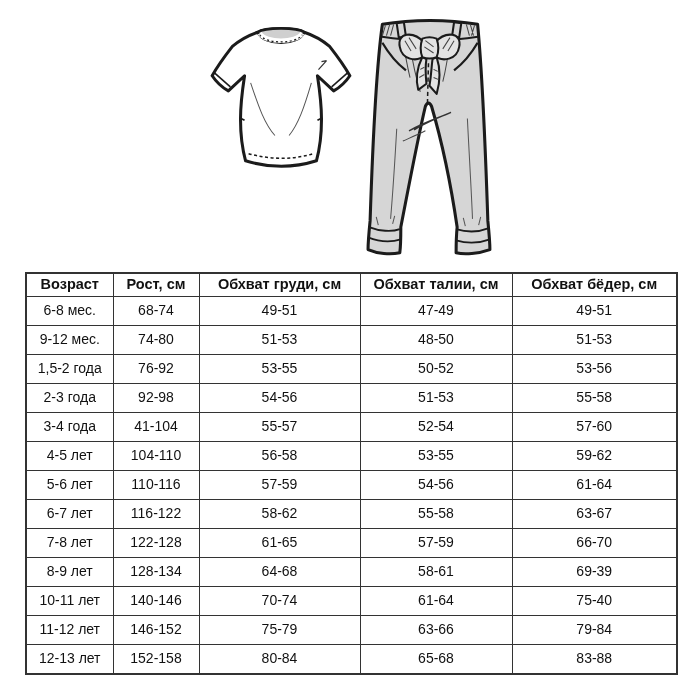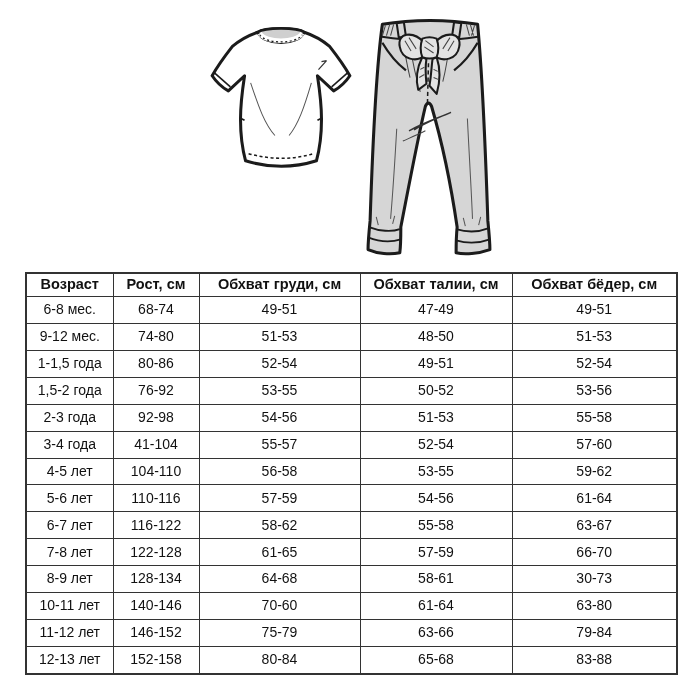--- a/index.html
+++ b/index.html
@@ -116,27 +116,20 @@
           <td>49-51</td>
         </tr>
         <tr>
           <td>9-12 мес.</td>
           <td>74-80</td>
           <td>51-53</td>
           <td>48-50</td>
           <td>51-53</td>
         </tr>
         <tr>
-          <td>1-1,5 года</td>
-          <td>80-86</td>
-          <td>52-54</td>
-          <td>49-51</td>
-          <td>52-54</td>
-        </tr>
-        <tr>
           <td>1,5-2 года</td>
           <td>76-92</td>
           <td>53-55</td>
           <td>50-52</td>
           <td>53-56</td>
         </tr>
         <tr>
           <td>2-3 года</td>
           <td>92-98</td>
           <td>54-56</td>
@@ -176,28 +169,28 @@
           <td>122-128</td>
           <td>61-65</td>
           <td>57-59</td>
           <td>66-70</td>
         </tr>
         <tr>
           <td>8-9 лет</td>
           <td>128-134</td>
           <td>64-68</td>
           <td>58-61</td>
-          <td>30-73</td>
+          <td>69-39</td>
         </tr>
         <tr>
           <td>10-11 лет</td>
           <td>140-146</td>
-          <td>70-60</td>
+          <td>70-74</td>
           <td>61-64</td>
-          <td>63-80</td>
+          <td>75-40</td>
         </tr>
         <tr>
           <td>11-12 лет</td>
           <td>146-152</td>
           <td>75-79</td>
           <td>63-66</td>
           <td>79-84</td>
         </tr>
         <tr>
           <td>12-13 лет</td>

